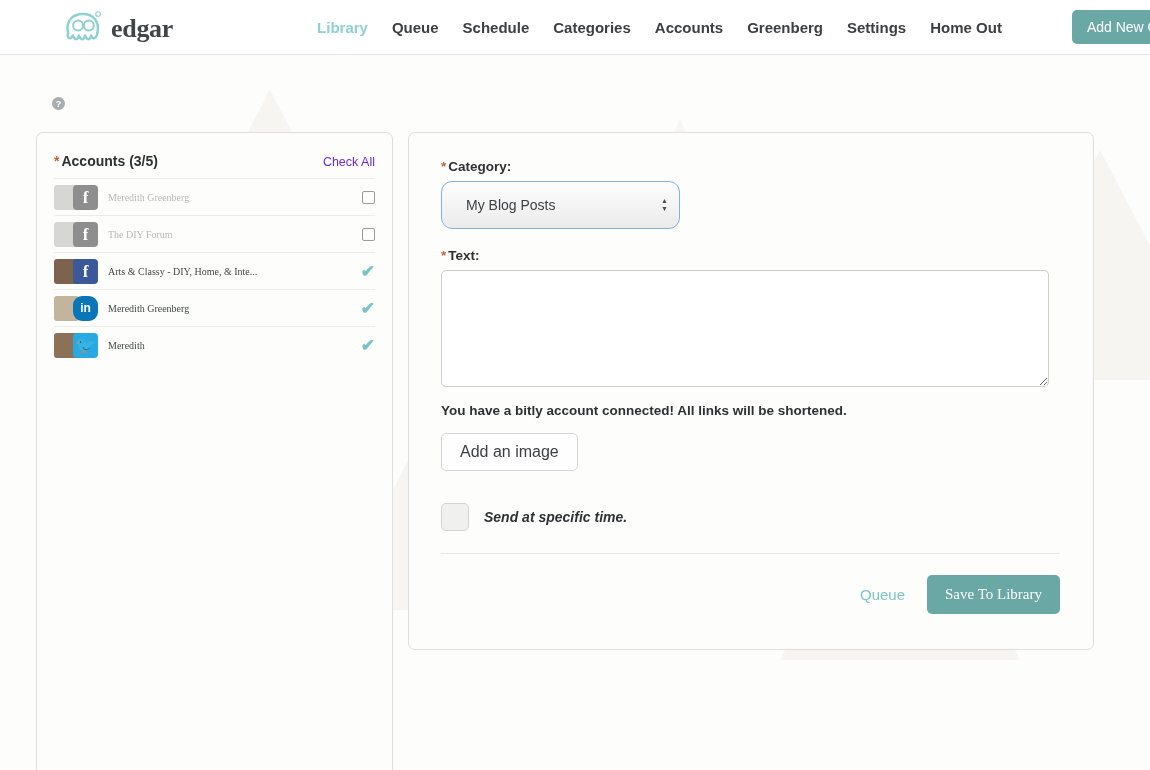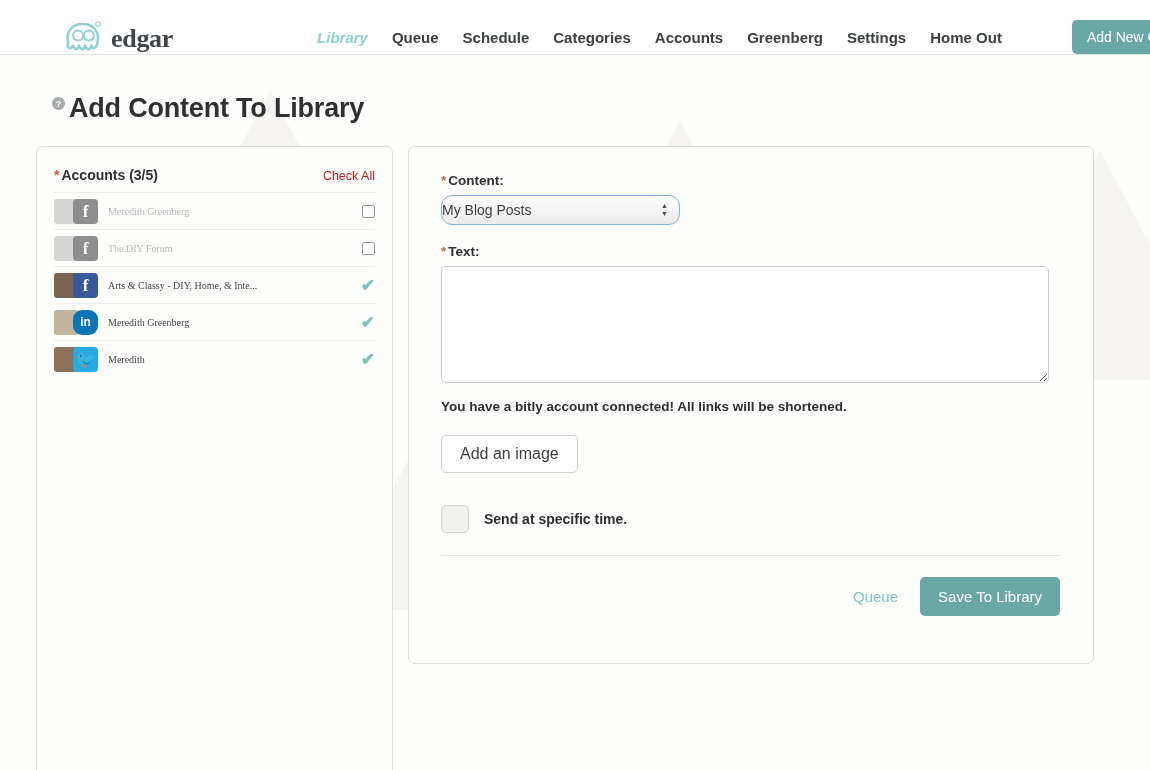--- a/index.html
+++ b/index.html
@@ -27,21 +27,21 @@
     border-bottom:230px solid #f5f3ef;
     opacity:.85;
   }
 
   
   .topbar {
     position:relative; z-index:3;
     height:55px;
     background:#ffffff;
     border-bottom:1px solid #e3e3e3;
-    display:flex; align-items:flex-end;
+    display:flex; align-items:center;
   }
   .logo-wrap {
     display:flex; align-items:center;
     margin-left:62px;
     gap:3px;
   }
   .logo-mark { width:46px; height:34px; display:block; }
   .logo-text {
     font-family:"Liberation Serif", serif;
     font-weight:bold;
@@ -57,21 +57,21 @@
     gap:24px;
     margin-left:144px;
   }
   .nav a {
     font-size:15px;
     font-weight:bold;
     color:#3c4043;
     text-decoration:none;
     white-space:nowrap;
   }
-  .nav a.active { color:#8fd0d2;font-style:italic; }
+  .nav a.active { color:#8fd0d2; }
   .btn-add-new {
     margin-left:46px;
     background:#6aa8a6;
     color:#ffffff;
     border:none;
     border-radius:5px;
     font-size:14px;
     font-family:"Liberation Sans", sans-serif;
     padding:9px 15px;
     cursor:pointer;
@@ -126,21 +126,21 @@
   }
   .accounts-head {
     display:flex; align-items:baseline; justify-content:space-between;
     padding:0 0 9px 0;
   }
   .accounts-title {
     font-size:14px; font-weight:bold; color:#2e3033;
   }
   .req { color:#c96442; font-weight:bold; margin-right:2px; }
   .check-all {
-    font-size:12.5px; color:#b91c1c; text-decoration:none; cursor:pointer;
+    font-size:12.5px; color:#6d28d9; text-decoration:none; cursor:pointer;
   }
   .acct-row {
     display:flex; align-items:center;
     height:37px;
     border-top:1px solid #ececea;
     gap:10px;
   }
   .avatar-stack {
     position:relative;
     width:44px; height:25px;
@@ -202,28 +202,28 @@
     margin-left:15px;
     padding:26px 32px 0 32px;
     height:518px;
   }
   .field-label {
     font-size:13.5px; font-weight:bold; color:#2e3033;
     margin-bottom:7px;
   }
   select.category {
     -webkit-appearance:none; appearance:none;
-    width:239px; height:30px;
+    width:239px; height:48px;
     border:1px solid #7eb4dd;
     border-radius:11px;
     background:linear-gradient(#fdfdfd,#ebebeb);
     font-family:"Liberation Sans", sans-serif;
     font-size:14px;
     color:#3c3f42;
-    padding:0 0;
+    padding:0 24px;
     outline:none;
     cursor:pointer;
   }
   .select-wrap { position:relative; width:239px; }
   .select-arrows {
     position:absolute; right:12px; top:50%;
     transform:translateY(-50%);
     display:flex; flex-direction:column; gap:2px;
     pointer-events:none;
     color:#4a4d50;
@@ -242,34 +242,35 @@
     outline:none;
     display:block;
   }
   .bitly-note {
     margin-top:16px;
     font-size:13.5px;
     font-weight:bold;
     color:#2e3033;
   }
   .btn-image {
-    margin-top:21px;
+    margin-top:15px;
     background:#fefefe;
     border:1px solid #d5d5d3;
     border-radius:5px;
     font-family:"Liberation Sans", sans-serif;
     font-size:16px;
     color:#3c3f42;
     padding:9px 18px;
     cursor:pointer;
   }
   .specific-row {
     display:flex; align-items:center;
     gap:15px;
     margin-top:32px;
+    font-style:italic;
   }
   .big-cbox {
     width:28px; height:28px;
     border:1px solid #d4d4d2;
     border-radius:5px;
     background:#f0f0ee;
     cursor:pointer;
     flex:none;
   }
   .specific-label {
@@ -290,21 +291,21 @@
     font-size:15px;
     color:#7cc4c9;
     text-decoration:none;
     cursor:pointer;
   }
   .btn-save {
     background:#6aa8a6;
     border:none;
     border-radius:5px;
     color:#ffffff;
-    font-family:Liberation Sans, sans-serif;
+    font-family:Liberation Serif, serif;
     font-size:15px;
     padding:11px 18px;
     cursor:pointer;
   }
 </style>
 </head>
 <body>
 
 <div class="watermark">
   <div class="wm-tri" style="left:150px; top:90px;"></div>
@@ -337,21 +338,20 @@
     <a href="#">Accounts</a>
     <a href="#">Greenberg</a>
     <a href="#">Settings</a>
     <a href="#">Home Out</a>
     <button class="btn-add-new">Add New Content</button>
   </nav>
 </div>
 
 <h1 class="page-title">
   <span class="help-badge">?</span>
-  <span>Add Content To Library</span>
 </h1>
 
 <div class="main">
 
   <section class="panel accounts-panel">
     <div class="accounts-head">
       <div class="accounts-title">
         <span class="req">*</span><span>Accounts (3/5)</span>
       </div>
       <a href="#" class="check-all">Check All</a>
@@ -399,21 +399,21 @@
         <span class="badge tw">🐦</span>
       </span>
       <span class="acct-name">Meredith</span>
       <span class="tick">✔</span>
     </div>
   </section>
 
   <section class="panel form-panel">
 
     <div class="field-label">
-      <span class="req">*</span><span>Content:</span>
+      <span class="req">*</span><span>Category:</span>
     </div>
     <div class="select-wrap">
       <select class="category">
         <option>My Blog Posts</option>
       </select>
       <span class="select-arrows">
         <span>▲</span>
           <span>▼</span>
       </span>
     </div>

